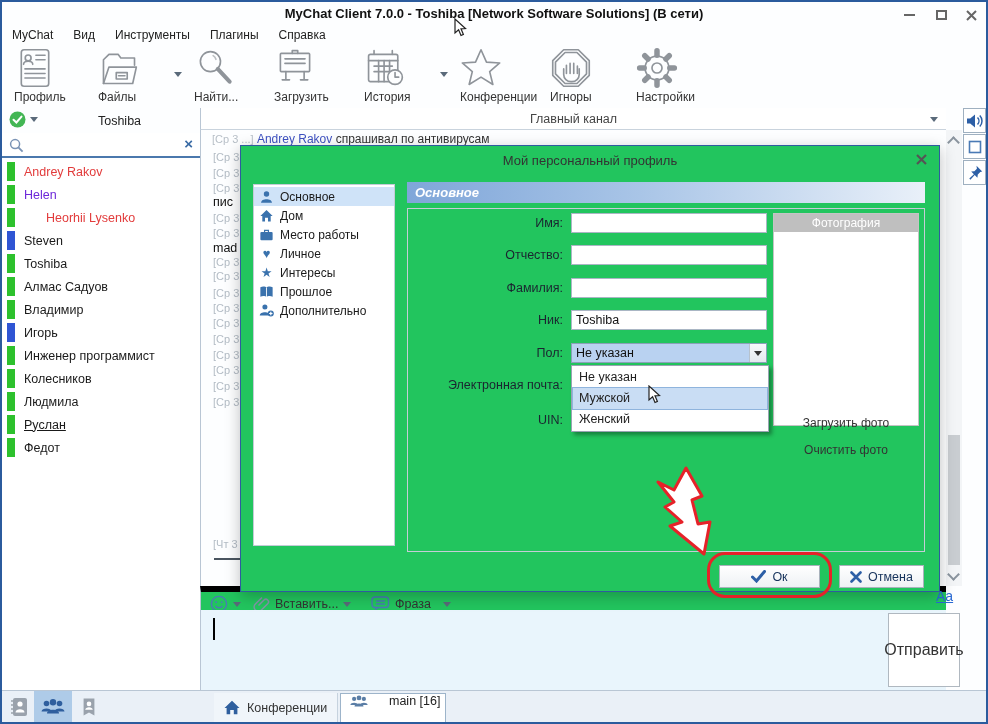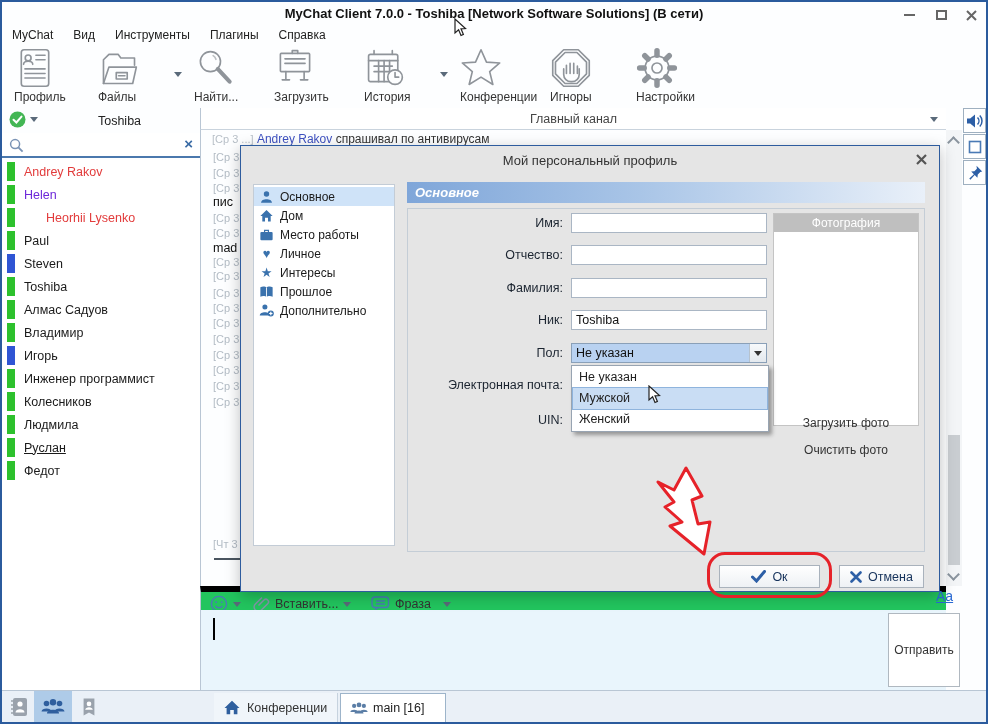--- a/index.html
+++ b/index.html
@@ -174,24 +174,20 @@
       <div class="contact">
         <span class="bar" style="background: rgb(45, 193, 45);"></span>
         <span class="cname" style="color: #6d28d9;">Helen</span>
       </div>
 
       <div class="contact">
         <span class="bar" style="background: rgb(45, 193, 45);"></span>
         <span class="cname" style="color: rgb(226, 59, 59); margin-left: 31px;">Heorhii Lysenko</span>
       </div>
 
-      <div class="contact">
-        <span class="bar" style="background: rgb(45, 193, 45);"></span>
-        <span class="cname" style="color: rgb(26, 26, 26);">Paul</span>
-      </div>
 
       <div class="contact">
         <span class="bar" style="background: rgb(47, 85, 212);"></span>
         <span class="cname" style="color: rgb(26, 26, 26);">Steven</span>
       </div>
 
       <div class="contact">
         <span class="bar" style="background: rgb(45, 193, 45);"></span>
         <span class="cname" style="color: rgb(26, 26, 26);">Toshiba</span>
       </div>
@@ -309,21 +305,21 @@
         <path d="M5 5.5h9M5 8.5h9"></path>
       </svg>
     <span class="abs" style="left:194px;top:5px;font-size:12.5px;color:#333">Фраза</span>
     <div class="caret" style="position:absolute;left:242px;top:10px"></div>
   </div>
   <div class="abs" style="left:934px;top:586px;font-size:14px;color:#2a6ad4;text-decoration:underline">Aa</div>
 
   <div class="abs" style="left:198px;top:608px;width:746px;height:80px;background:#e9f5fc;border-left:1px solid #b9c6d4">
     <div class="abs" style="left:12px;top:8px;width:2px;height:22px;background:#000"></div>
   </div>
-  <div class="abs" style="left:886px;top:611px;width:72px;height:74px;background:#fff;border:1px solid #b0b8c0;display:flex;align-items:center;justify-content:center;font-size:12px;color:#333">Отправить</div>
+  <div class="abs" style="left:886px;top:611px;width:72px;height:74px;background:#fff;border:1px solid #b0b8c0;display:flex;align-items:center;justify-content:center;font-size:16px;color:#333">Отправить</div>
 
   <div class="abs" style="left:0;top:688px;width:984px;height:32px;background:#eaf0f7;border-top:1px solid #b9c6d4">
     <div class="abs" style="left:4px;top:3px;width:26px;height:26px;display:flex;align-items:center;justify-content:center">
       <svg width="22" height="22" viewBox="0 0 22 22" fill="#9aa2ac">
           <rect x="5" y="2" width="14" height="18" rx="2"></rect>
           <path d="M3 5h3M3 9h3M3 13h3M3 17h3" stroke="#9aa2ac" stroke-width="1.6"></path>
           <circle cx="12" cy="8" r="2.6" fill="#fff"></circle>
           <path d="M7.5 16.5c0-4.2 9-4.2 9 0z" fill="#fff"></path>
         </svg>
     </div>
@@ -343,34 +339,34 @@
           <circle cx="10" cy="7" r="2.6" fill="#fff"></circle>
           <path d="M5.8 13.6c0-3.8 8.4-3.8 8.4 0z" fill="#fff"></path>
         </svg>
     </div>
     <div class="abs" style="left:212px;top:2px;width:124px;height:29px;display:flex;align-items:center;gap:7px;padding-left:10px;background:#f0f5fa;border-right:1px solid #c6d2de">
       <svg width="16" height="15" viewBox="0 0 16 15" fill="#2f5f9e">
           <path d="M8 .8 15.5 8h-2.1v6.2H9.8V10H6.2v4.2H2.6V8H.5z"></path>
         </svg>
       <span style="font-size:12.5px;color:#333">Конференции</span>
     </div>
-    <div class="abs" style="left:338px;top:2px;width:106px;height:29px;display:flex;align-items:center;gap:4px;padding-left:8px;background:#fff;border:1px solid #9db4ca;border-bottom:none">
+    <div class="abs" style="left:338px;top:2px;width:106px;height:29px;display:flex;gap:20px;padding-left:8px;background:#fff;border:1px solid #9db4ca;border-bottom:none">
       <svg width="20" height="15" viewBox="0 0 26 20" fill="#5b7ea6">
           <circle cx="6.5" cy="6.5" r="2.8"></circle>
           <path d="M1.5 14.5c0-4 10-4 10 0z"></path>
           <circle cx="19.5" cy="6.5" r="2.8"></circle>
           <path d="M14.5 14.5c0-4 10-4 10 0z"></path>
           <circle cx="13" cy="5.2" r="3.2"></circle>
           <path d="M7 16.5c0-5 12-5 12 0z"></path>
         </svg>
       <span style="font-size:12.5px;color:#222">main [16]</span>
     </div>
   </div>
 
-  <div class="abs" style="left:238px;top:143px;width:700px;height:447px;background:#e5e5e5;border:1px solid #2e5c9e;box-shadow:0 4px 14px rgba(0,0,0,.25);z-index:10">
+  <div class="abs" style="left:238px;top:143px;width:700px;height:447px;background:#22c55e;border:1px solid #2e5c9e;box-shadow:0 4px 14px rgba(0,0,0,.25);z-index:10">
     <div style="text-align:center;padding-top:7px;font-size:13px;color:#333">Мой персональный профиль</div>
     <svg class="abs" style="right:12px;top:8px" width="11" height="11">
         <path d="M1 1 L10 10 M10 1 L1 10" stroke="#555" stroke-width="2.2"></path>
       </svg>
 
     <div class="abs" style="left:12px;top:38px;width:142px;height:362px;border:1px solid #c3ccd6;background:#fff;padding-top:2px">
       <div class="dlg-nav-item sel">
         <svg class="navglyph" width="14" height="14" viewBox="0 0 16 16" fill="#3a72ad">
             <circle cx="8" cy="4.6" r="3.1"></circle>
             <path d="M1.8 14.5c0-5.3 12.4-5.3 12.4 0z"></path>

